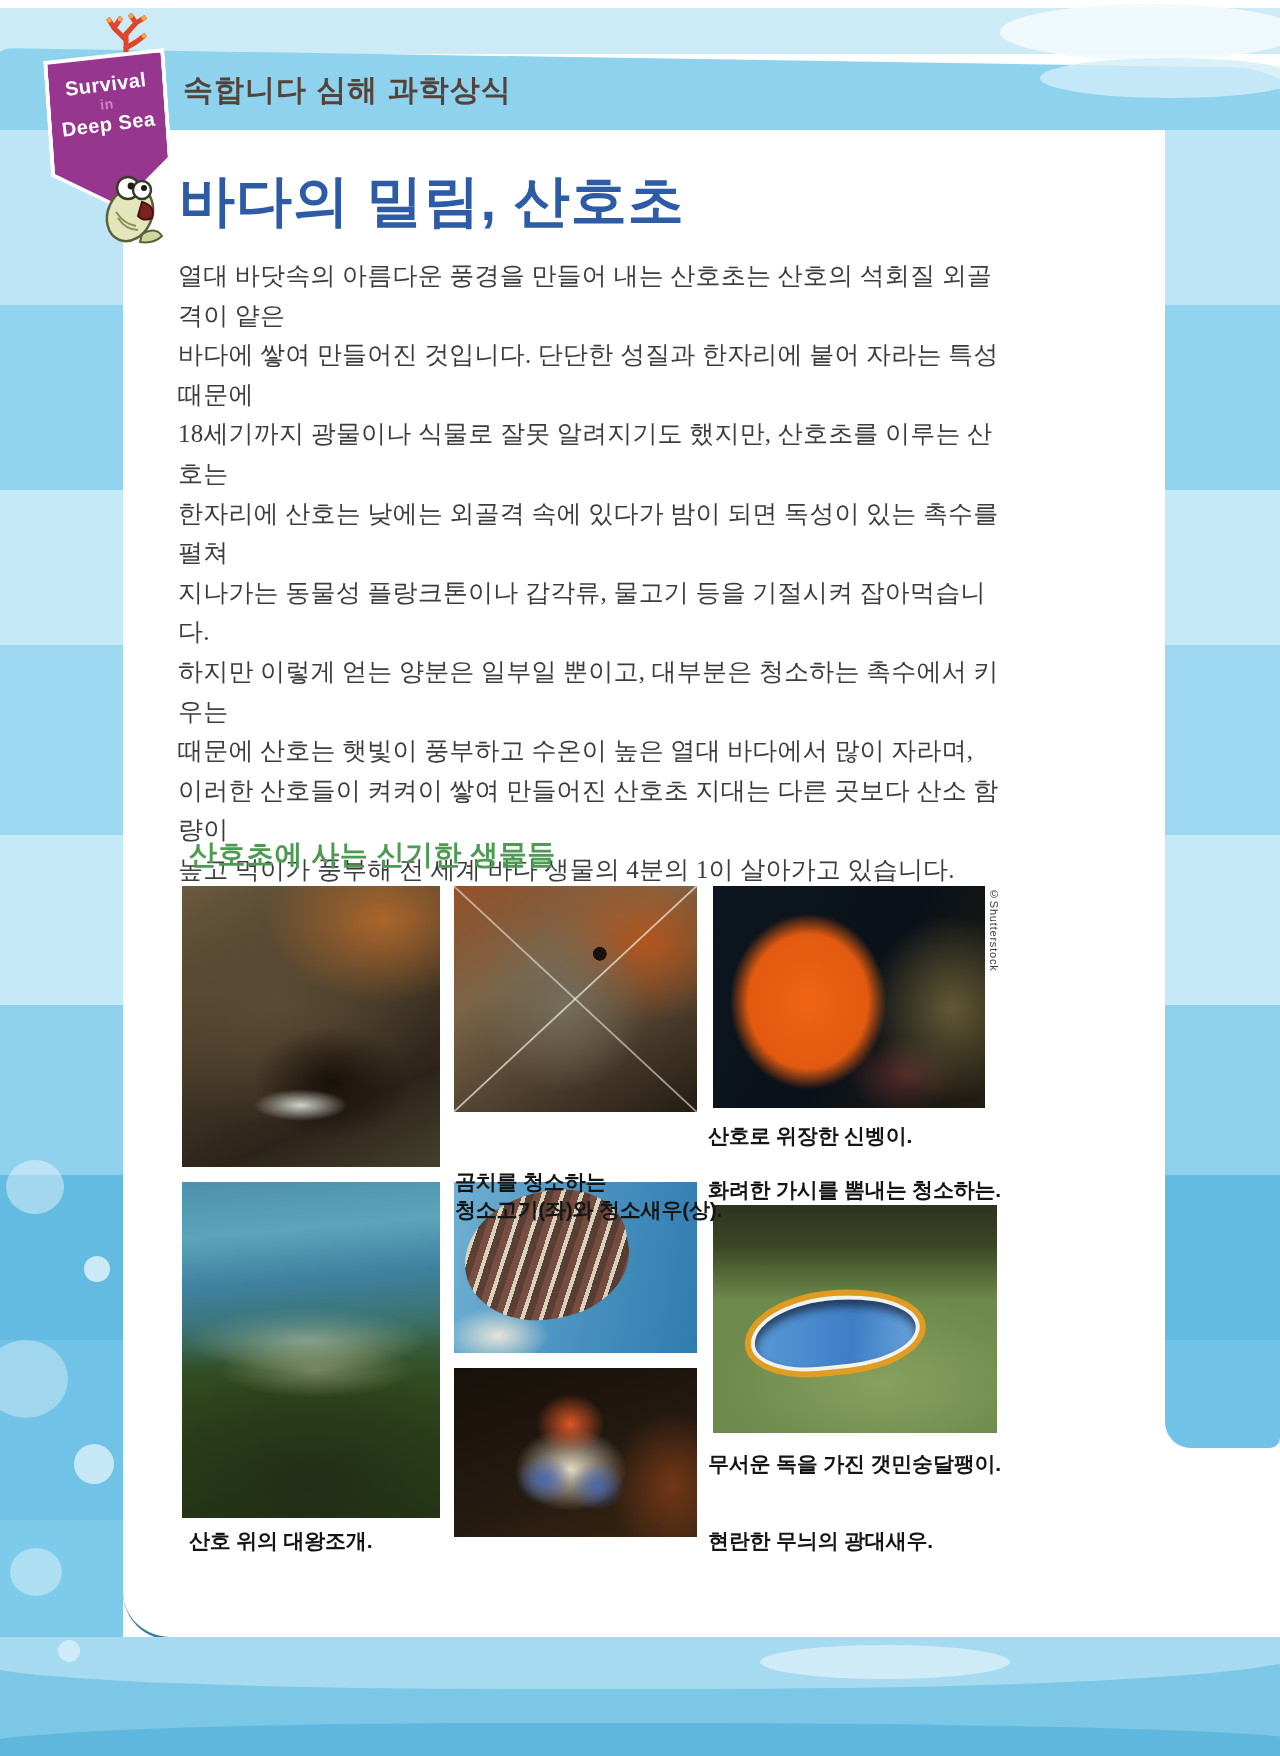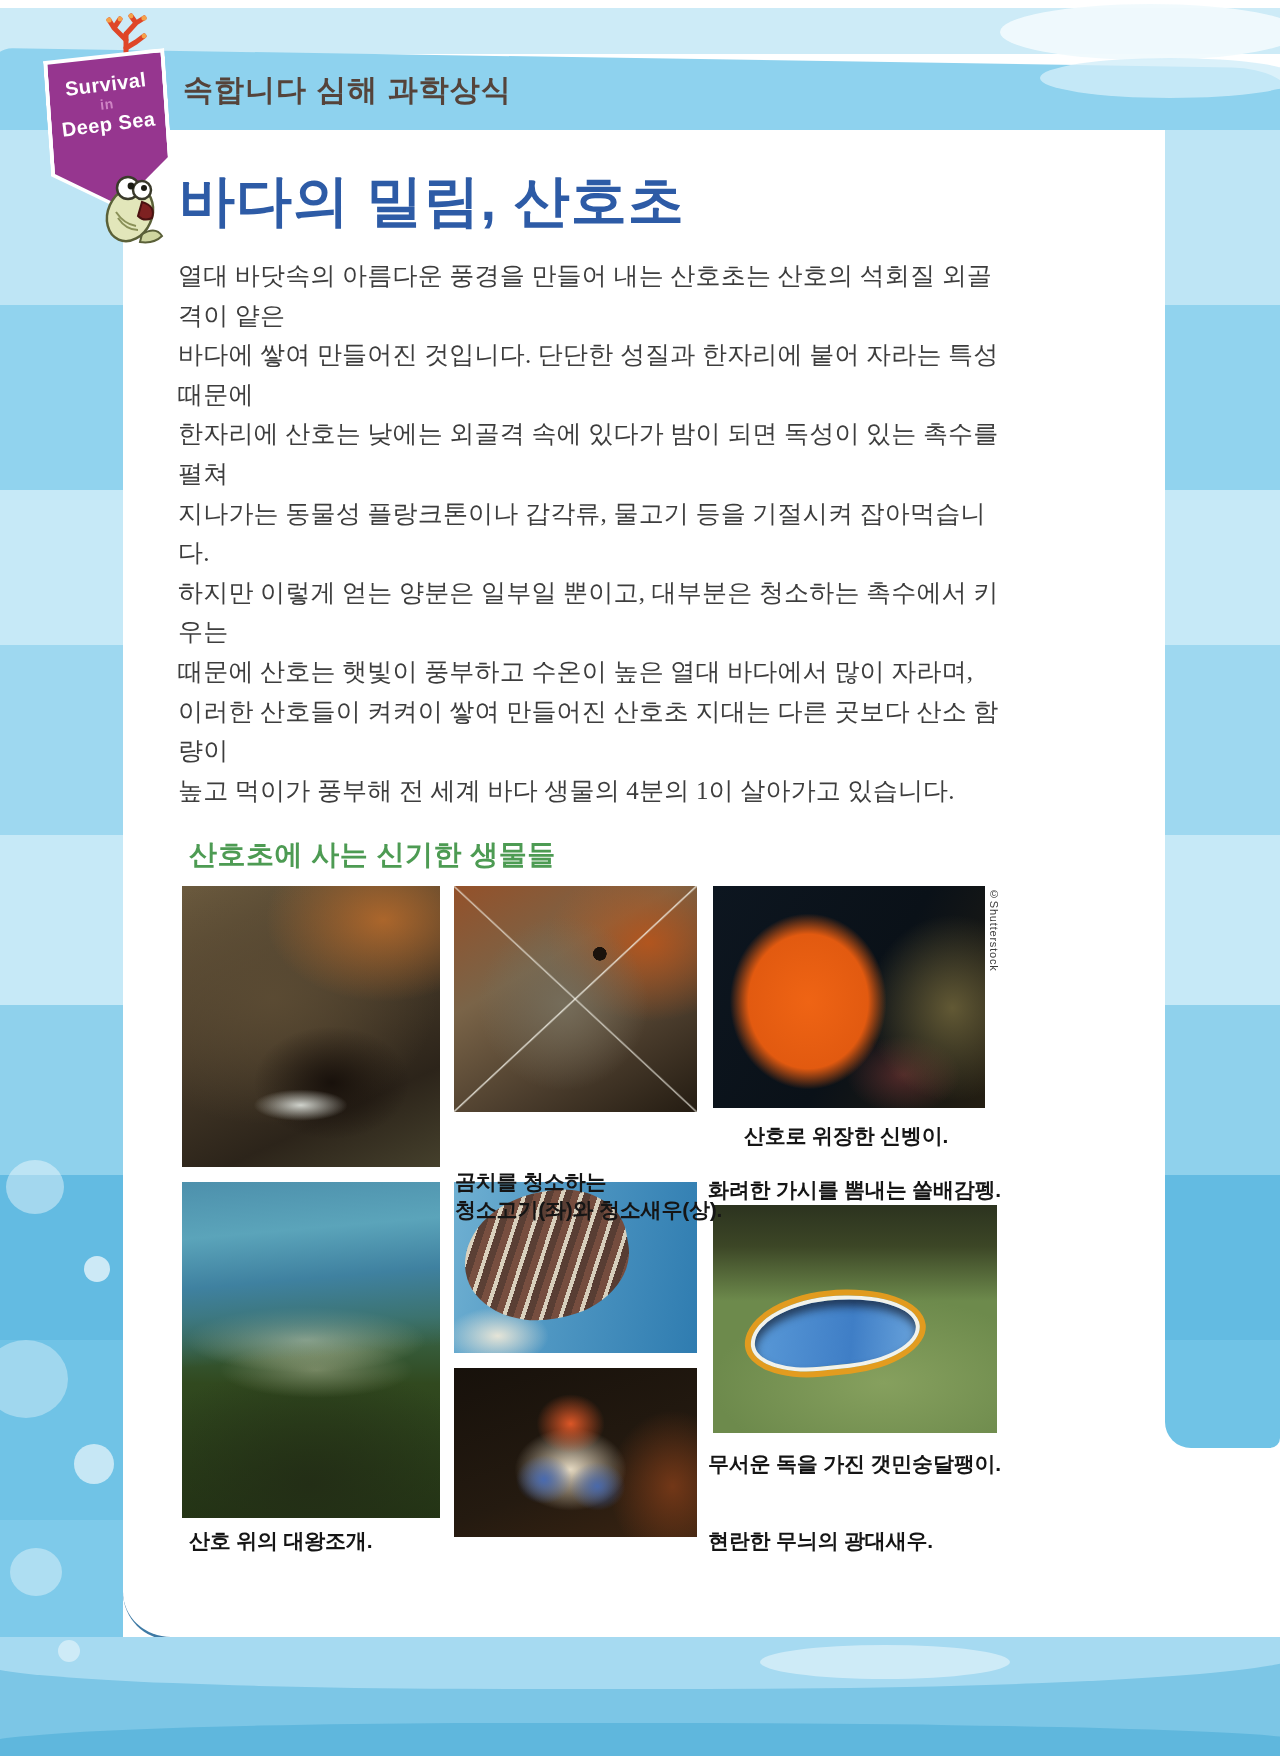--- a/index.html
+++ b/index.html
@@ -135,21 +135,21 @@
     background:
       linear-gradient(180deg, #2c331f 0%, #3c4626 18%, rgba(60,70,38,0) 42%),
       radial-gradient(ellipse 80% 50% at 60% 78%, #86a05e, #6d8a4c 75%),
       #76924f; }
   .nudi-body { position:absolute; left:13%; top:40%; width:60%; height:32%;
     border-radius:55% 60% 50% 45% / 65% 60% 55% 50%;
     background:linear-gradient(100deg, #5a9ad8, #3f7ec6 60%, #6aa4dc);
     border:4px solid #f2f2ea; box-shadow:0 0 0 6px rgba(232,156,28,.95), inset 0 7px 8px rgba(10,10,20,.6);
     transform:rotate(-6deg); }
   #c1 { left:455px; top:1168px; }
-  #c2 { left:708px; top:1122px;margin-left:36px; }
+  #c2 { left:708px; top:1122px; }
   #c3 { left:708px; top:1176px; }
   #c4 { left:708px; top:1450px; }
   #c5 { left:189px; top:1527px; }
   #c6 { left:708px; top:1527px; }
 </style>
 </head>
 <body>
 
 <div id="page">
 
@@ -235,20 +235,21 @@
       <circle cx="46" cy="16" r="3" fill="#1c1c14"></circle>
     </svg>
   </div>
 
   <div class="series-title">속합니다 심해 과학상식</div>
   <div class="article-title">바다의 밀림, 산호초</div>
 
   <div class="article-body">
     <div>열대 바닷속의 아름다운 풍경을 만들어 내는 산호초는 산호의 석회질 외골격이 얕은</div>
     <div>바다에 쌓여 만들어진 것입니다. 단단한 성질과 한자리에 붙어 자라는 특성 때문에</div>
+    <div>18세기까지 광물이나 식물로 잘못 알려지기도 했지만, 산호초를 이루는 산호는</div>
     <div>한자리에 산호는 낮에는 외골격 속에 있다가 밤이 되면 독성이 있는 촉수를 펼쳐</div>
     <div>지나가는 동물성 플랑크톤이나 갑각류, 물고기 등을 기절시켜 잡아먹습니다.</div>
     <div>하지만 이렇게 얻는 양분은 일부일 뿐이고, 대부분은 청소하는 촉수에서 키우는</div>
     <div>때문에 산호는 햇빛이 풍부하고 수온이 높은 열대 바다에서 많이 자라며,</div>
     <div>이러한 산호들이 켜켜이 쌓여 만들어진 산호초 지대는 다른 곳보다 산소 함량이</div>
     <div>높고 먹이가 풍부해 전 세계 바다 생물의 4분의 1이 살아가고 있습니다.</div>
   </div>
 
   <div class="gallery-heading">산호초에 사는 신기한 생물들</div>
 
@@ -264,18 +265,18 @@
     <div class="nudi-body"></div>
   </div>
 
   <div class="credit">©Shutterstock</div>
 
   <div id="c1" class="caption">
     <div>곰치를 청소하는</div>
     <div>청소고기(좌)와 청소새우(상).</div>
   </div>
   <div id="c2" class="caption">산호로 위장한 신벵이.</div>
-  <div id="c3" class="caption">화려한 가시를 뽐내는 쏠배감펭.</div>
+  <div id="c3" class="caption">화려한 가시를 뽐내는 청소하는.</div>
   <div id="c4" class="caption">무서운 독을 가진 갯민숭달팽이.</div>
   <div id="c5" class="caption">산호 위의 대왕조개.</div>
   <div id="c6" class="caption">현란한 무늬의 광대새우.</div>
 
 </div>
 
 </body></html>

